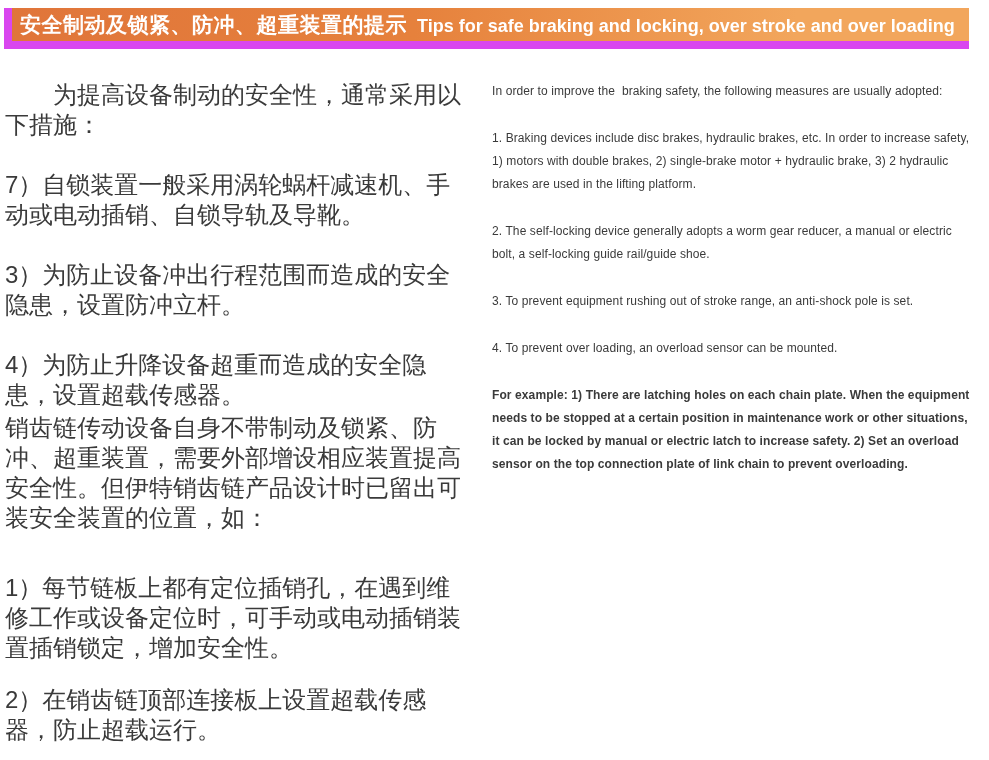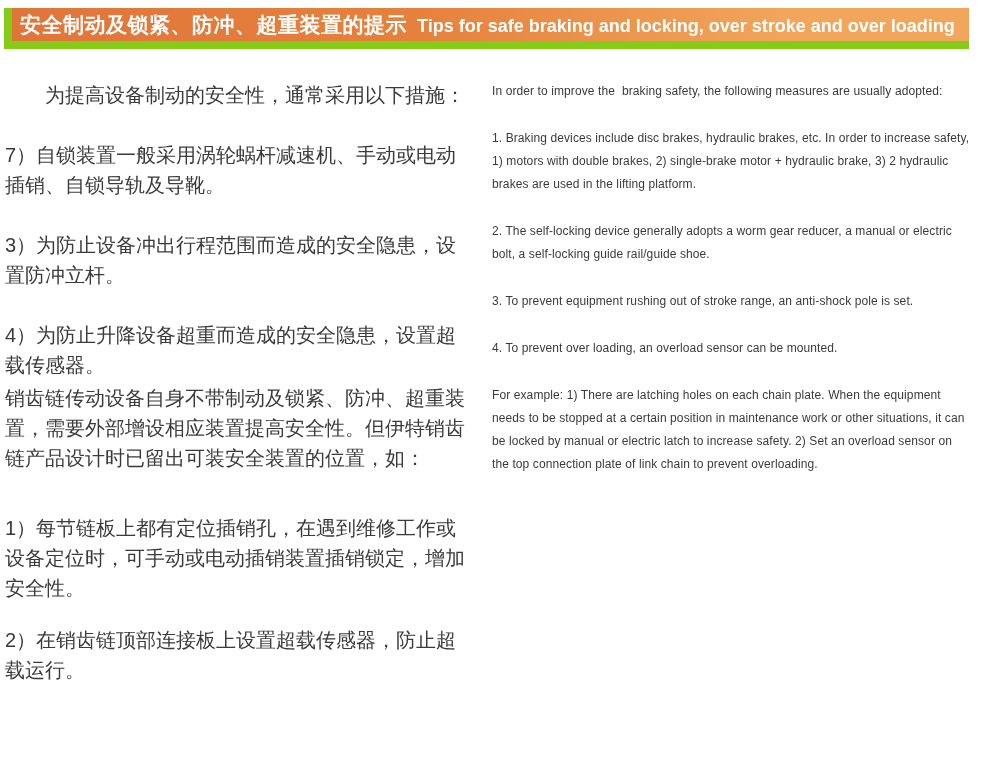--- a/index.html
+++ b/index.html
@@ -16,21 +16,21 @@
   }
   .page {
     width: 989px;
     height: 760px;
     background: #ffffff;
   }
   
   .banner {
     margin: 5px 20px 0 4px;
     height: 41px;
-    background: #84cc16;
+    background: #d946ef;
   }
   .banner-inner {
     margin: 8px 0 0 8px;
     height: 33px;
     background: linear-gradient(to right, #E0753A 0%, #E6813C 42%, #F2A65C 82%, #F2A65C 100%);
     display: flex;
     align-items: baseline;
     padding-left: 8px;
     box-sizing: border-box;
     padding-top: 4px;
@@ -58,38 +58,38 @@
     gap: 22px;
     box-sizing: border-box;
   }
   .col-zh { width: 465px; }
   .col-en { width: 478px; }
   p {
     margin: 0;
     white-space: pre-wrap;
   }
   .zh {
-    font-size: 20px;
+    font-size: 24px;
     line-height: 30px;
     margin-bottom: 30px;
     color: #3a3a3a;
   }
   .zh.indent { text-indent: 2em; }
   .zh.tight { margin-bottom: 3px; }      
   .zh.wide { margin-bottom: 40px; }      
   .zh.small { margin-bottom: 22px; }     
   .zh.last { margin-bottom: 0; }
   .en {
     font-size: 12px;
     line-height: 23px;
     margin-bottom: 24px;
     letter-spacing: 0.1px;
     color: #3a3a3a;
   }
-  .en.last { margin-bottom: 0; }
+  .en.last { margin-bottom: 0; font-weight: bold; }
 </style>
 </head>
 <body>
 
 <div class="page">
 
   <header class="banner">
     <div class="banner-inner">
       <span class="title-zh">安全制动及锁紧、防冲、超重装置的提示</span>
       <span class="title-en">Tips for safe braking and locking, over stroke and over loading</span>

